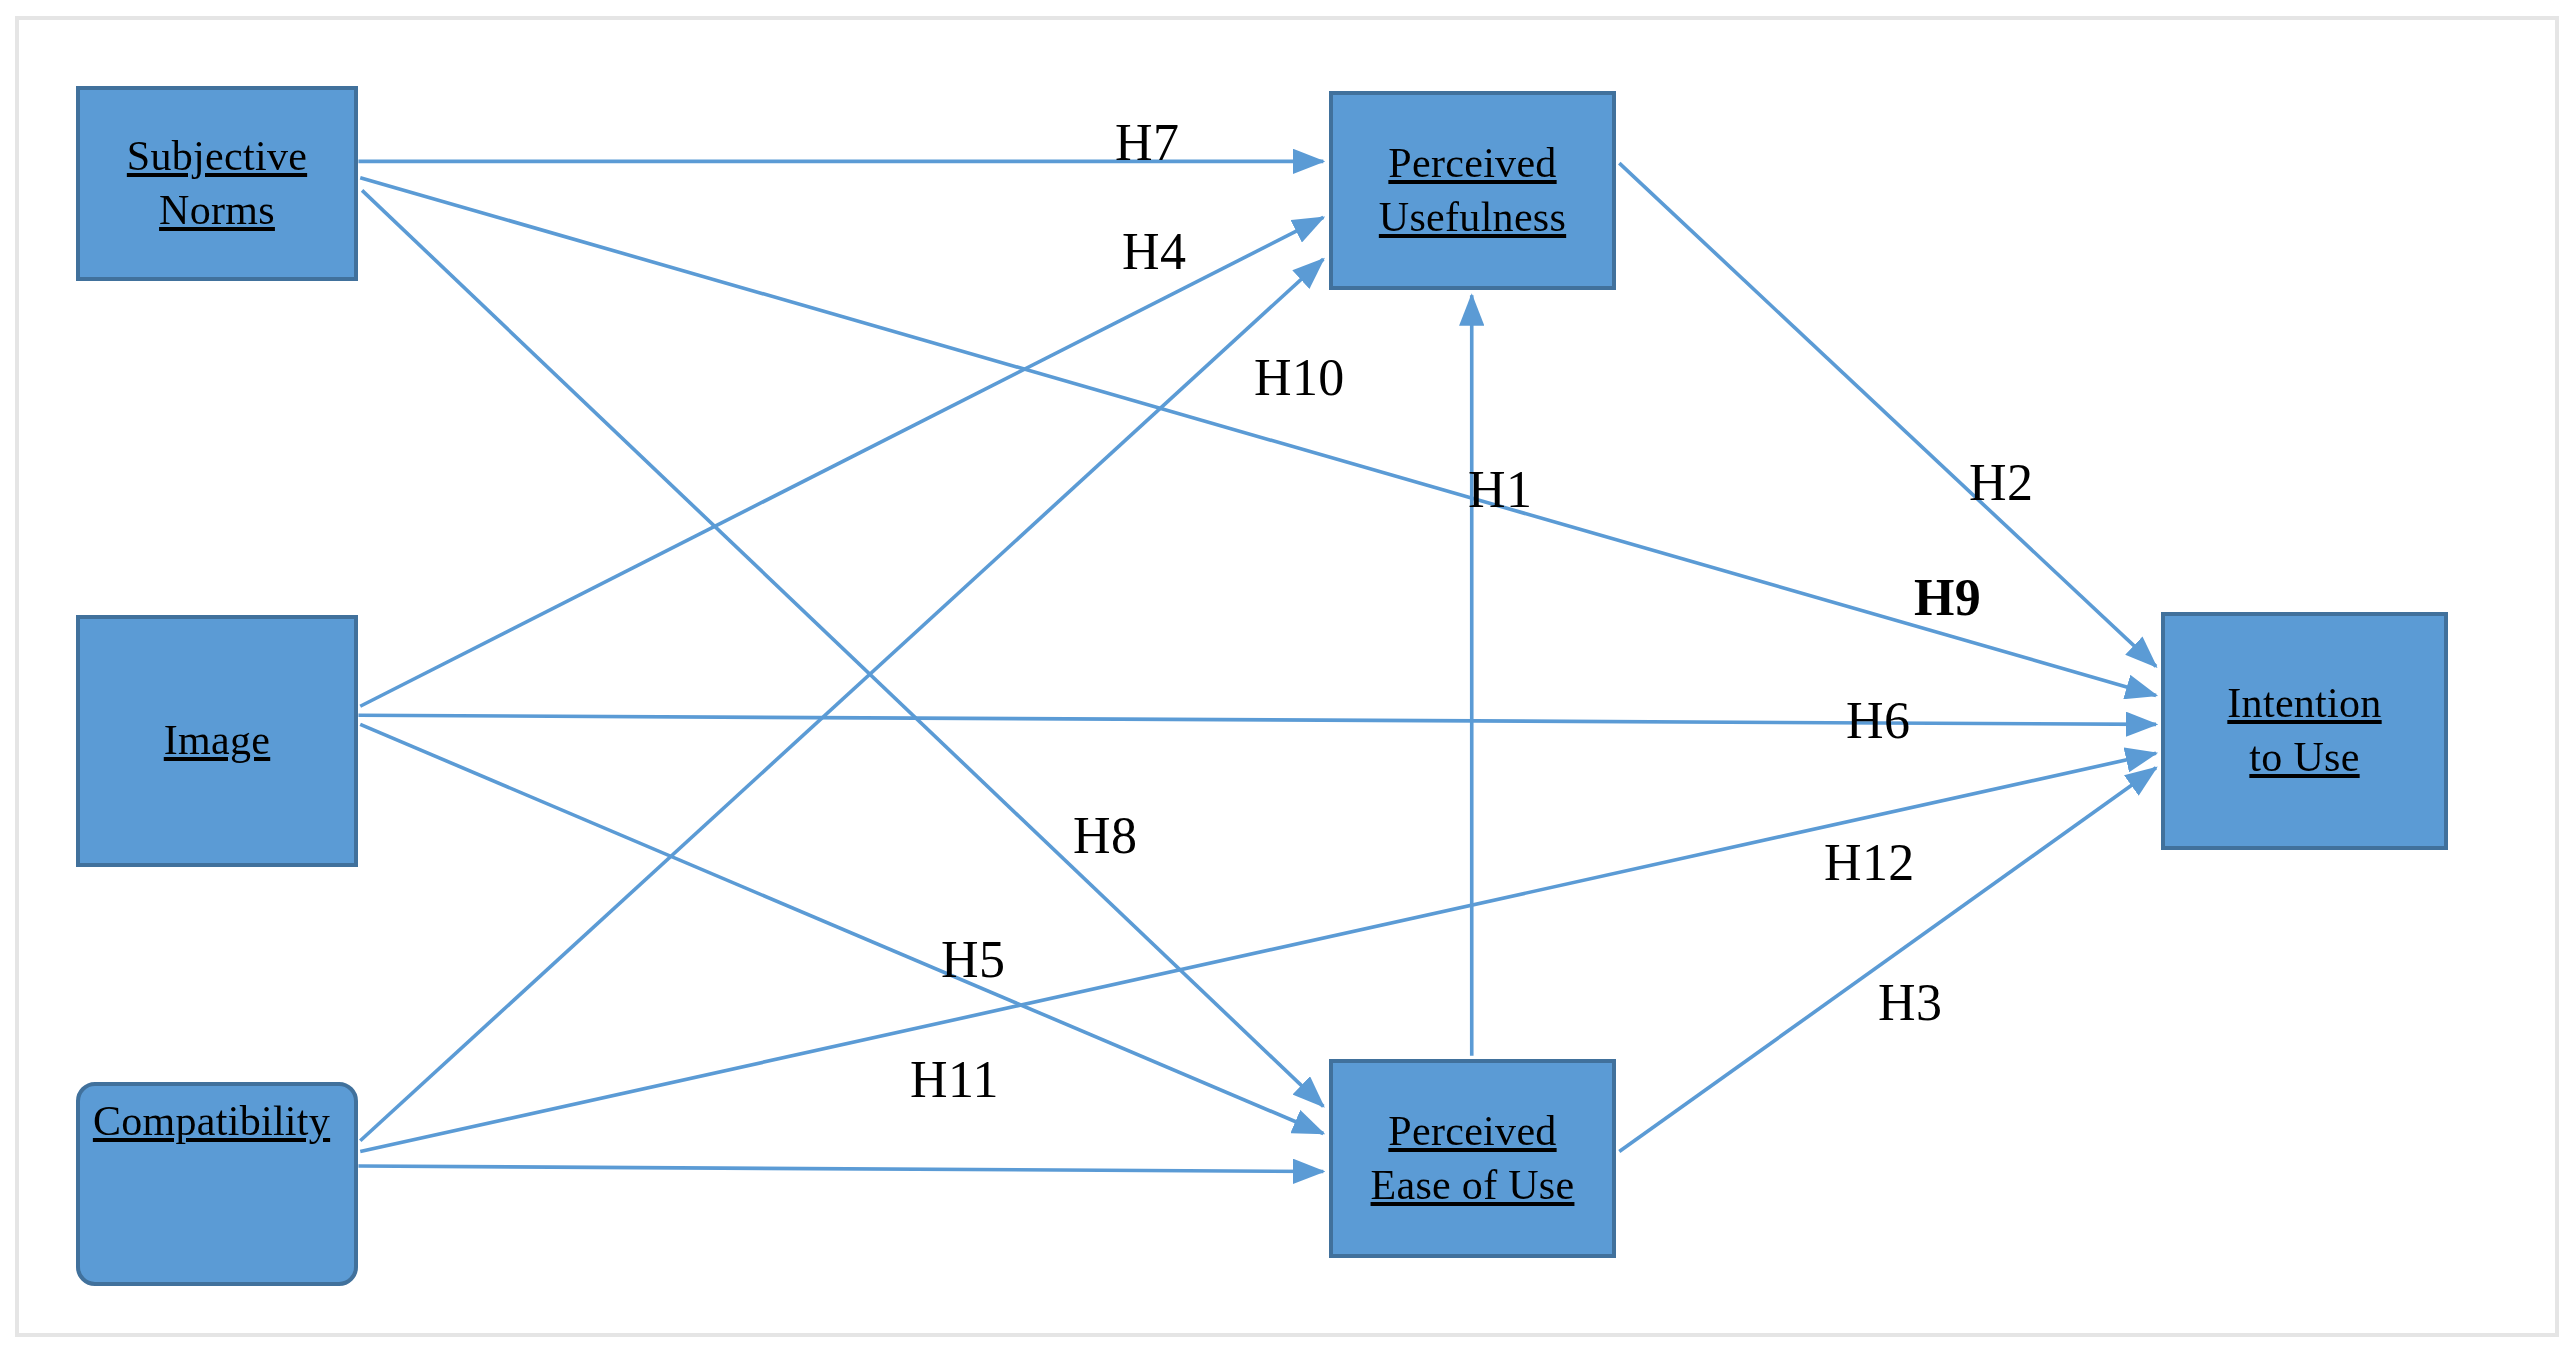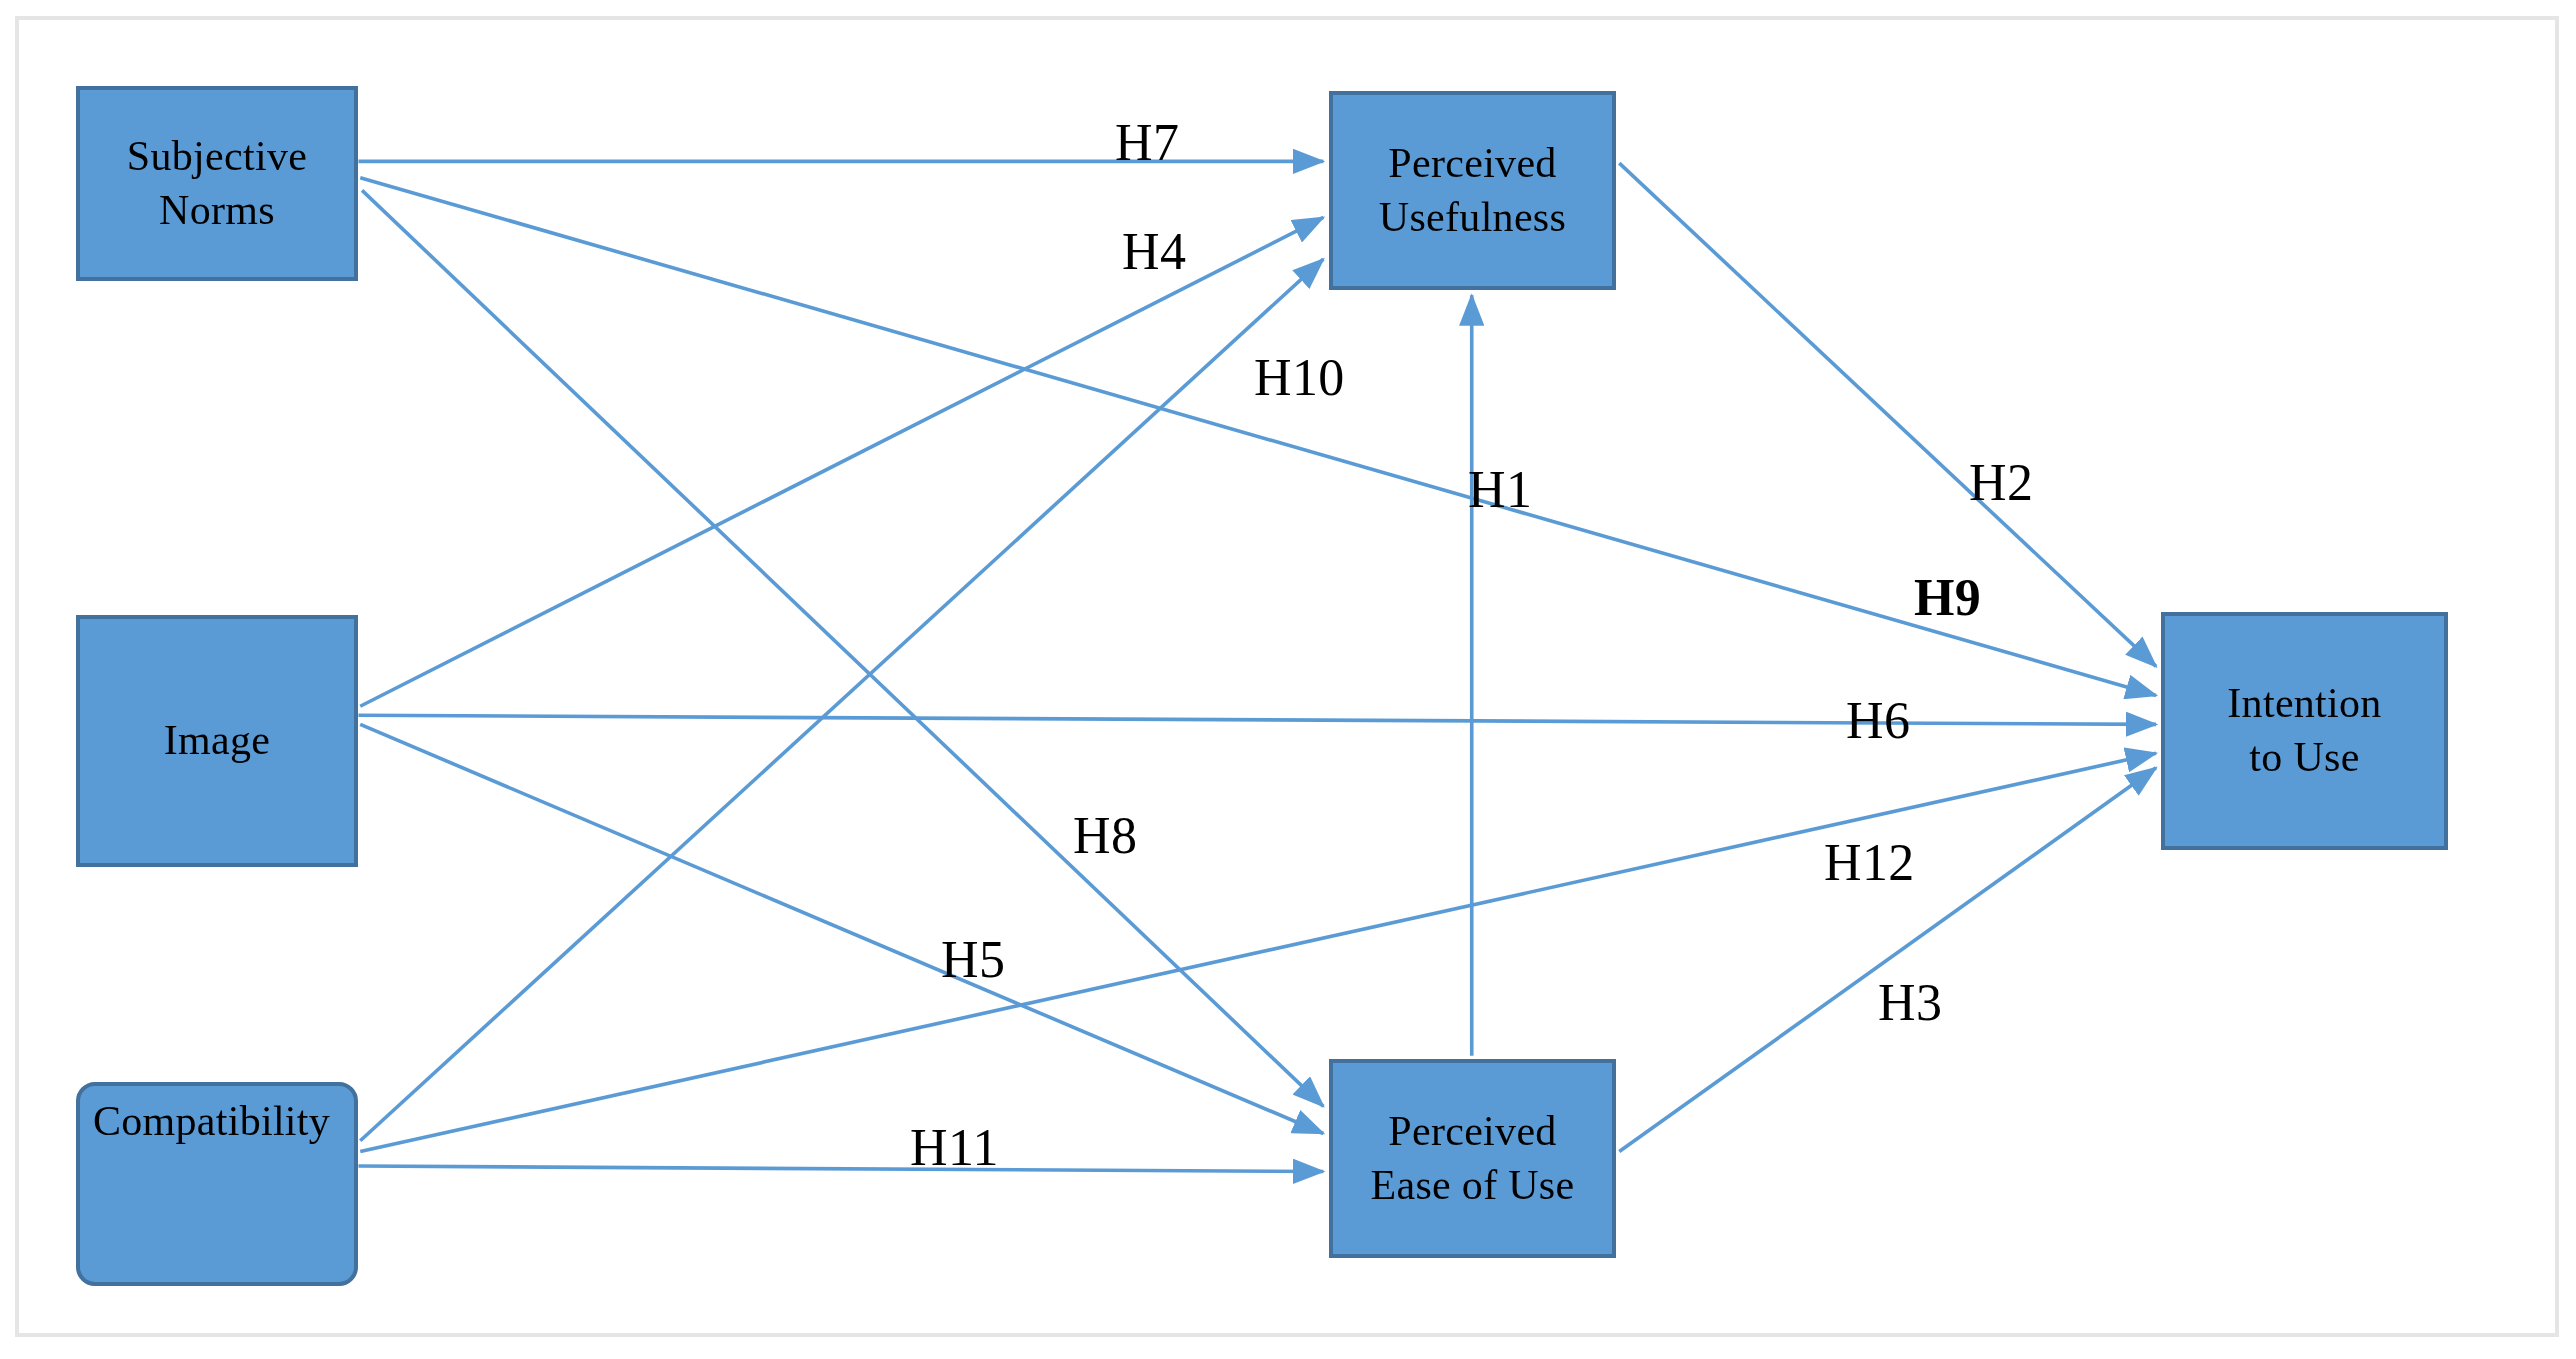--- a/index.html
+++ b/index.html
@@ -45,20 +45,21 @@
     border: 4.5px solid #41719C;
     display: flex;
     align-items: center;
     justify-content: center;
     text-align: center;
     color: #000000;
     font-size: 42px;
     line-height: 1.28;
     letter-spacing: 0.3px;
     z-index: 5;
+    text-decoration: underline;
   }
   .construct-box.align-top {
     align-items: flex-start;
     padding-top: 9px;
   }
   .construct-label {
     display: block;
     white-space: pre-line;
     pointer-events: none;
   }
@@ -150,17 +151,17 @@
   <span class="edge-label" style="left:1468px; top:460px;">H1</span>
   <span class="edge-label" style="left:1969px; top:453px;">H2</span>
   <span class="edge-label" style="left:1878px; top:973px;">H3</span>
   <span class="edge-label" style="left:1122px; top:222px;">H4</span>
   <span class="edge-label" style="left:941px; top:930px;">H5</span>
   <span class="edge-label" style="left:1846px; top:691px;">H6</span>
   <span class="edge-label" style="left:1115px; top:113px;">H7</span>
   <span class="edge-label" style="left:1073px; top:806px;">H8</span>
   <span class="edge-label" style="left:1914px; top:568px;font-weight:bold;">H9</span>
   <span class="edge-label" style="left:1254px; top:348px;">H10</span>
-  <span class="edge-label" style="left:910px; top:1118px;">H11</span>
+  <span class="edge-label" style="left:910px; top:1050px;">H11</span>
   <span class="edge-label" style="left:1824px; top:833px;">H12</span>
 
 </div>
 
 
 </body></html>

